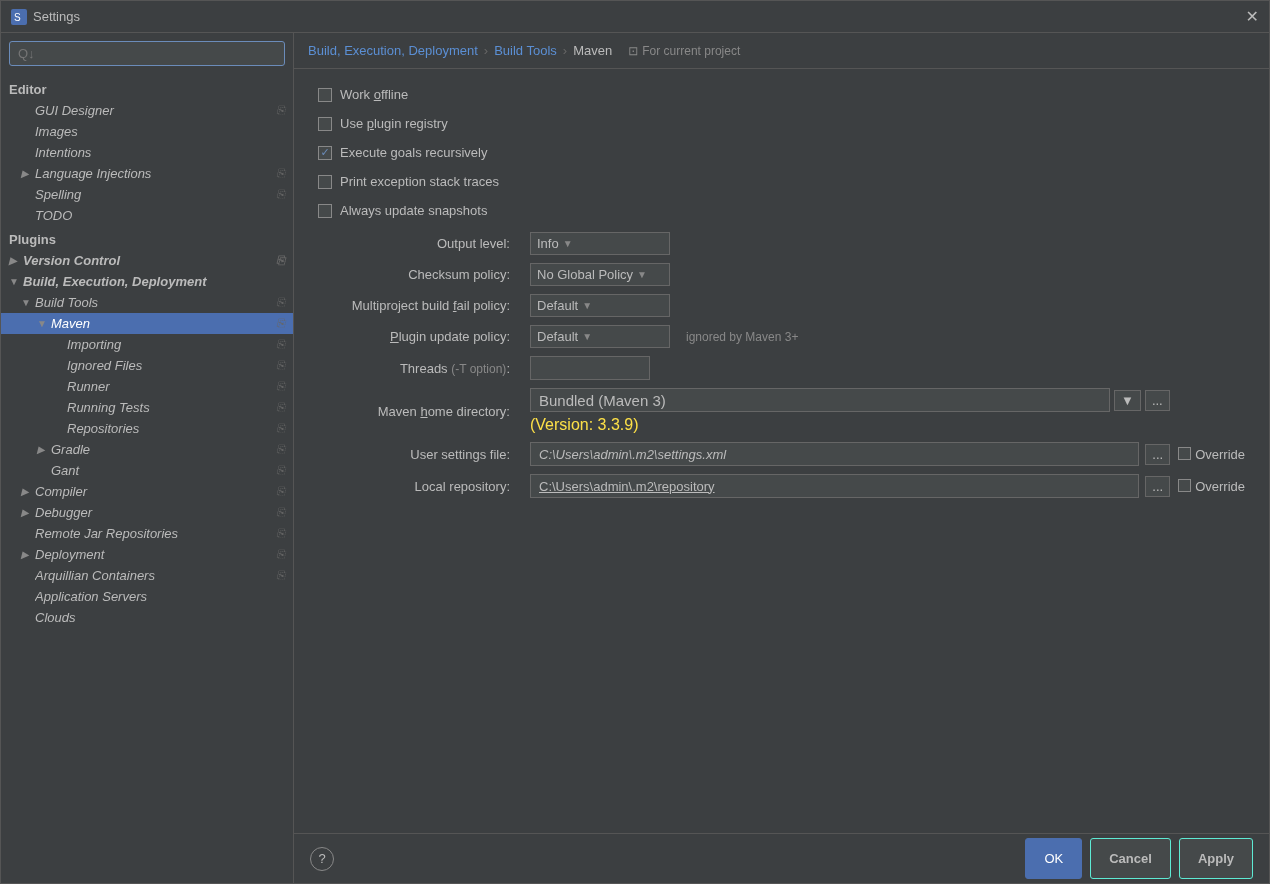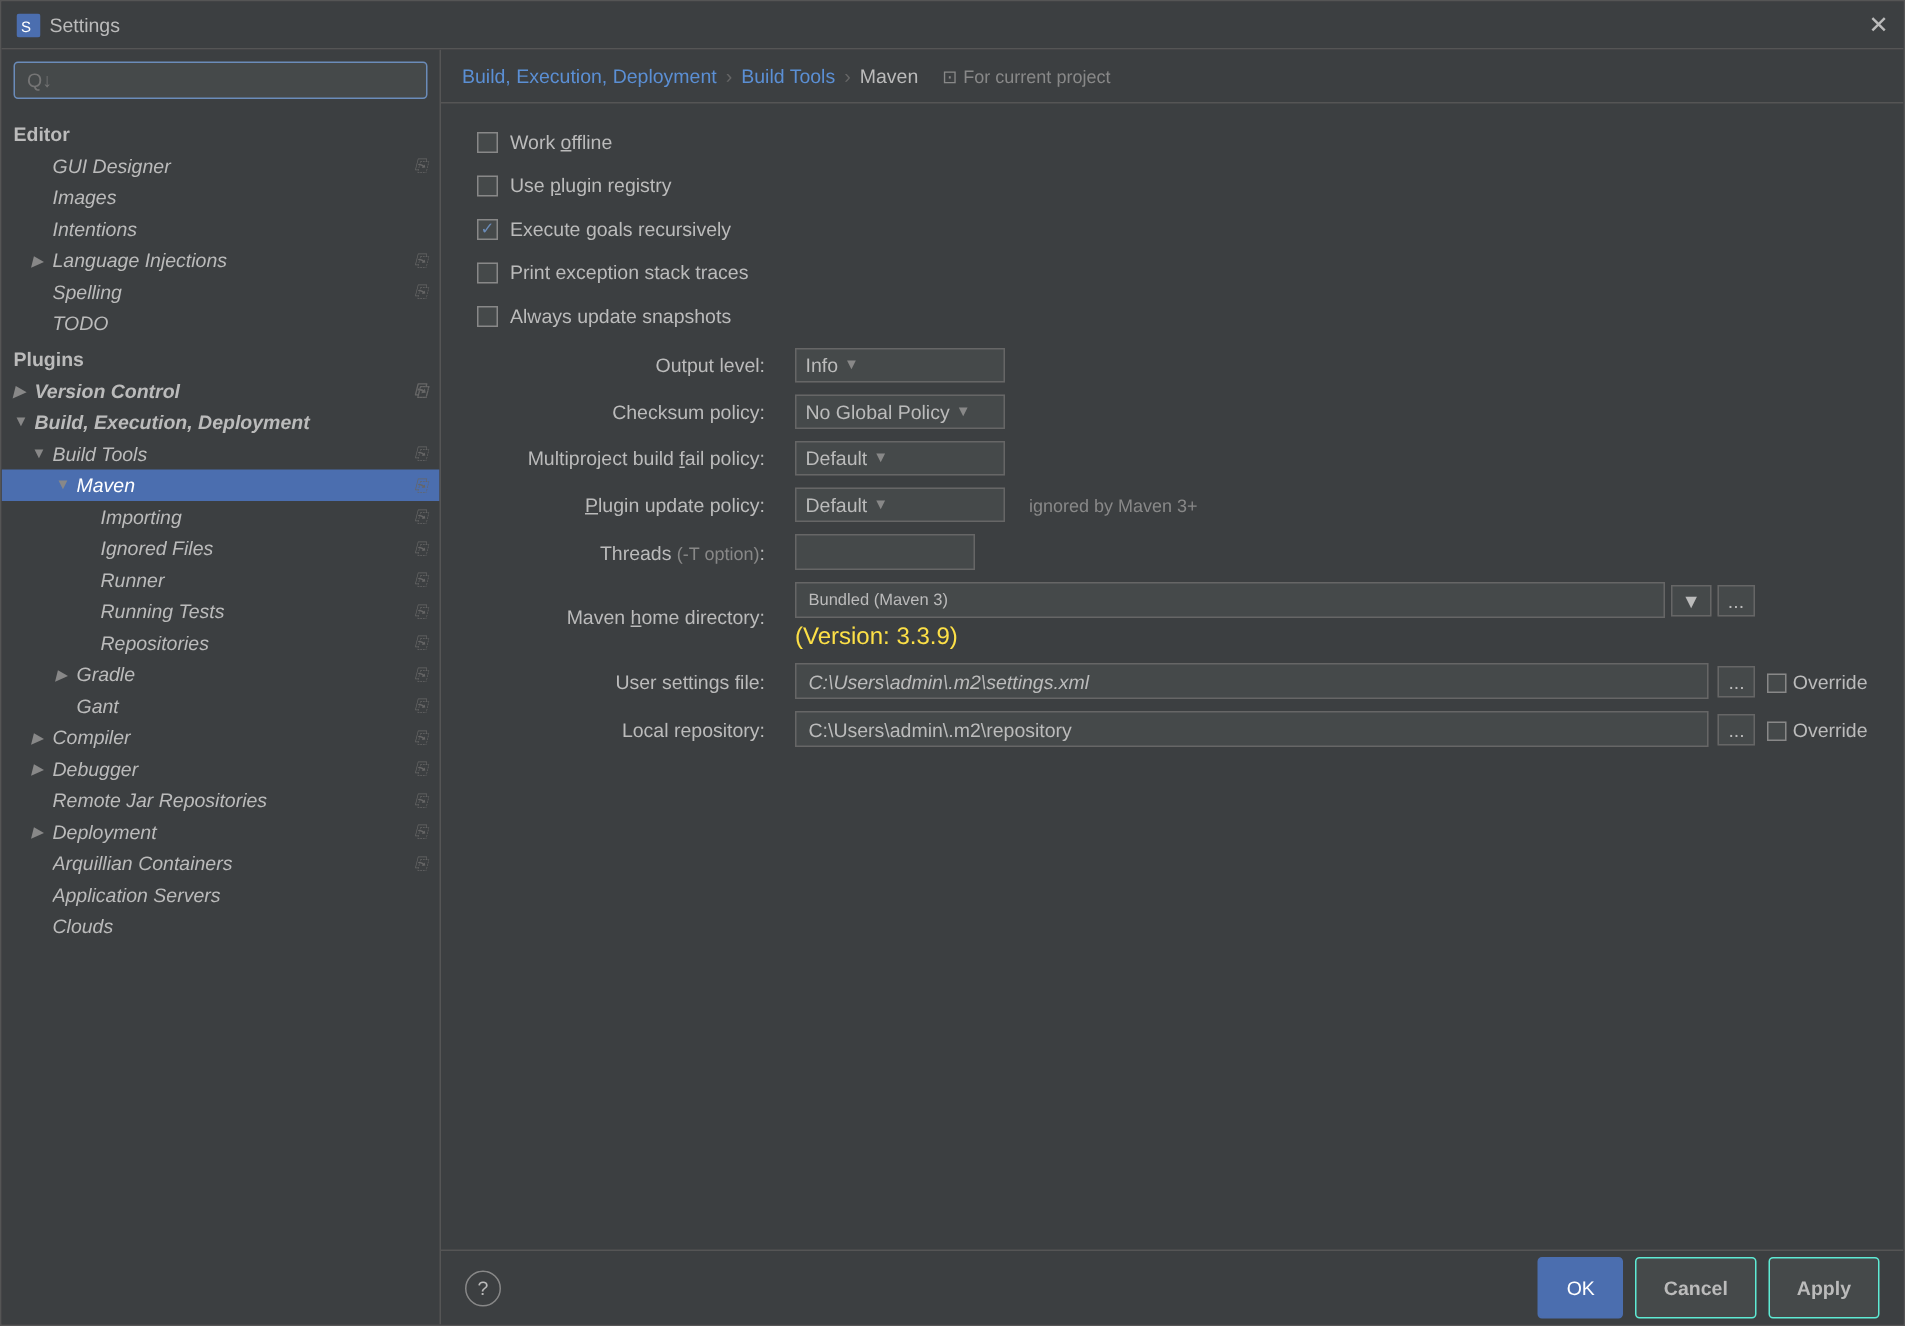--- a/index.html
+++ b/index.html
@@ -55,26 +55,26 @@
 
     .form-grid { display: grid; grid-template-columns: 200px 1fr; gap: 8px 12px; align-items: center; margin-top: 6px; }
     .form-label { color: #bbb; text-align: right; padding-right: 8px; }
     .form-field { display: flex; align-items: center; gap: 8px; }
 
     .dropdown { background: #45494a; border: 1px solid #666; color: #bbb; padding: 3px 6px; font-size: 13px; display: flex; align-items: center; gap: 4px; min-width: 140px; cursor: pointer; }
     .dropdown-arrow { color: #888; font-size: 10px; }
     .text-input { background: #45494a; border: 1px solid #666; color: #bbb; padding: 3px 6px; font-size: 13px; height: 24px; }
 
     .maven-home { display: flex; align-items: center; gap: 4px; flex: 1; }
-    .maven-home-input { flex: 1; background: #45494a; border: 1px solid #666; color: #bbb; padding: 3px 8px; font-size: 11px; height: 24px; }
+    .maven-home-input { flex: 1; background: #45494a; border: 1px solid #666; color: #bbb; padding: 3px 8px; font-size: 15px; height: 24px; }
     .btn-dots { background: #45494a; border: 1px solid #666; color: #bbb; padding: 2px 6px; cursor: pointer; font-size: 13px; }
 
     .file-row { display: flex; align-items: center; gap: 6px; flex: 1; }
     .file-input { flex: 1; background: #45494a; border: 1px solid #666; color: #bbb; padding: 3px 8px; font-size: 13px; height: 24px; }
-    .override-row { display: flex; align-items: flex-end; gap: 4px; color: #bbb; }
+    .override-row { display: flex; align-items: flex-start; gap: 4px; color: #bbb; }
 
     .version-text { color: #fde047; font-size: 16px; padding-left: 0; grid-column: 2; }
 
     .hint-text { color: #888; font-size: 12px; margin-left: 8px; }
 
     
     .bottom-bar { height: 50px; background: #3c3f41; border-top: 1px solid #555; display: flex; align-items: center; justify-content: space-between; padding: 0 16px; }
     .help-btn { width: 24px; height: 24px; border-radius: 50%; border: 1px solid #888; background: none; color: #bbb; cursor: pointer; display: flex; align-items: center; justify-content: center; font-size: 13px; }
     .action-btns { display: flex; gap: 8px; }
     .btn { padding: 12px 18px; border-radius: 3px; cursor: pointer; font-size: 13px; border: 1px solid #5eead4; }
@@ -340,21 +340,21 @@
             </div>
             <div class="override-row">
               <div class="cb" style="width:13px;height:13px;"></div>
               <span>Override</span>
             </div>
           </div>
 
           <div class="form-label">Local repository:</div>
           <div class="form-field">
             <div class="file-row">
-              <input class="file-input" type="text" value="C:\Users\admin\.m2\repository" style="width: 500px;">
+              <input class="file-input" type="text" value="C:\Users\admin\.m2\repository" style="width: 500px; text-decoration: underline;">
               <button class="btn-dots">...</button>
             </div>
             <div class="override-row">
               <div class="cb" style="width:13px;height:13px;"></div>
               <span>Override</span>
             </div>
           </div>
 
         </div>
       </div>

